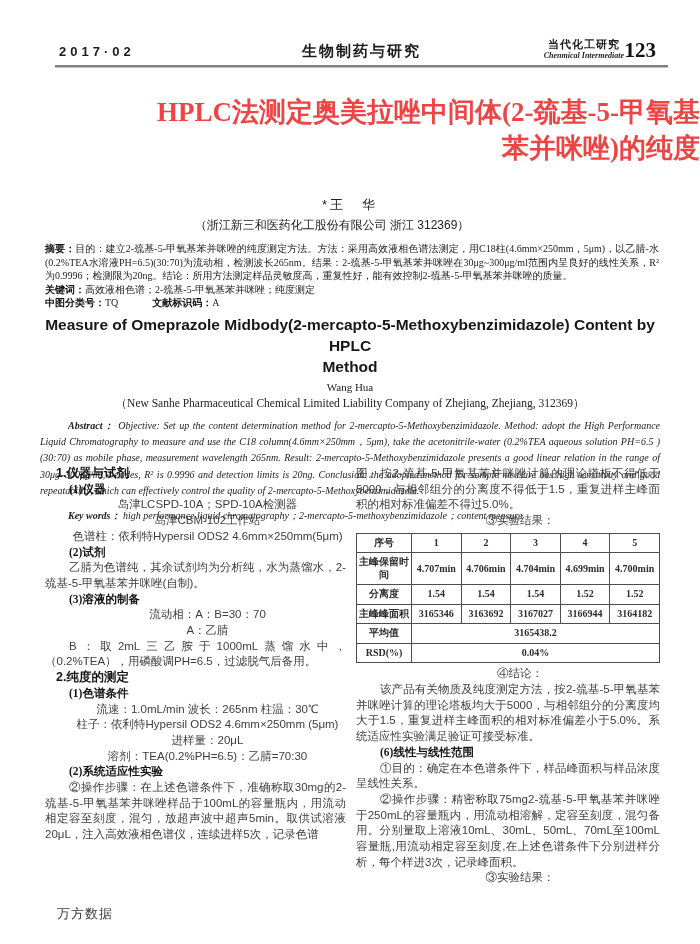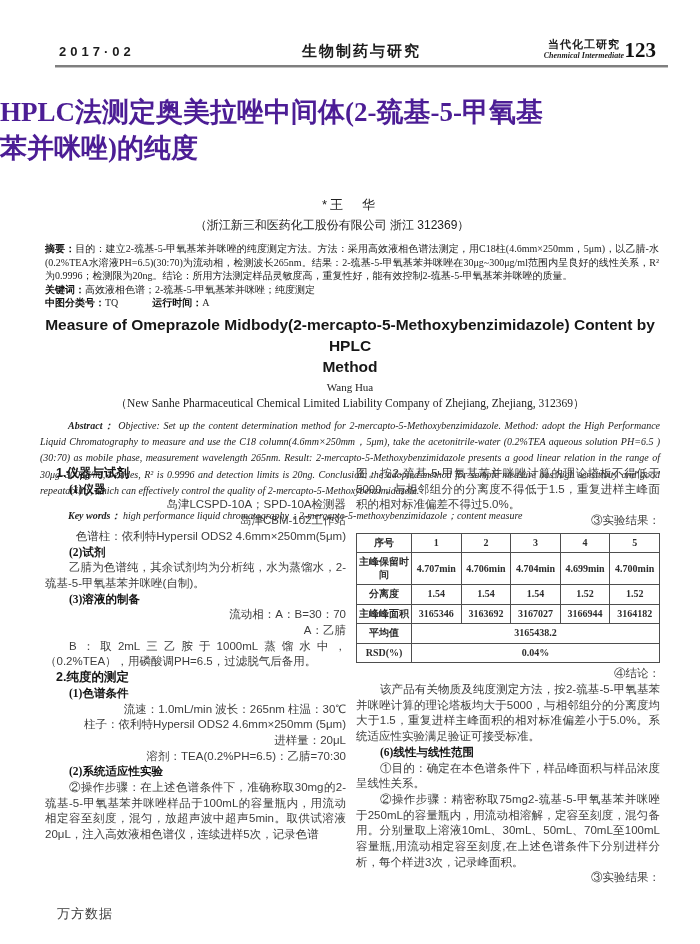--- a/index.html
+++ b/index.html
@@ -15,22 +15,22 @@
   .hdr { position:absolute; top:38px; left:55px; width:613px; height:26px; }
   .hdr-issue { position:absolute; left:4px; top:6px; font-weight:bold; font-size:13px; letter-spacing:4px; color:#1c1c1c; }
   .hdr-journal { position:absolute; left:0; right:0; top:4px; text-align:center; font-weight:bold; font-size:15px; letter-spacing:2px; color:#1c1c1c; }
   .hdr-brand { position:absolute; right:44px; top:1px; text-align:center; line-height:1; }
   .brand-cn { font-weight:bold; font-size:11px; letter-spacing:1px; color:#1c1c1c; }
   .brand-en { font-family:"Liberation Serif", serif; font-style:italic; font-weight:bold; font-size:8px; color:#1c1c1c; margin-top:2px; }
   .hdr-page { position:absolute; right:12px; top:0; font-family:"Liberation Serif", serif; font-weight:bold; font-size:21px; color:#111; }
   .hdr-rule { position:absolute; top:65px; left:55px; width:613px; height:2px; background:#7f7f7f; border-bottom:1px solid #c2c2c2; }
 
   
-  .cn-title { position:absolute; top:94px; left:0; width:700px; text-align:left;
-    font-family:"Liberation Serif", serif; font-weight:bold; font-size:27px; line-height:36px; color:#4c1d95; }
+  .cn-title { position:absolute; top:94px; left:0; width:700px; text-align:right;
+    font-family:"Liberation Serif", serif; font-weight:bold; font-size:27px; line-height:36px; color:#ef4444; }
   .author-cn { position:absolute; top:196px; left:0; width:700px; text-align:center; font-size:13px; letter-spacing:3px; color:#222; }
   .affil-cn  { position:absolute; top:217px; left:0; width:568px; text-align:center; font-size:12px; color:#222;margin-left:48px; }
 
   
   .cn-abs { position:absolute; top:242px; left:45px; width:614px;
     font-family:"Liberation Serif", serif; font-size:10px; line-height:13.6px; text-align:justify; color:#222; }
   .cn-abs b { color:#111; }
   .cn-abs .row { margin:0; }
   .cn-abs .gap { display:inline-block; width:34px; }
 
@@ -44,21 +44,21 @@
   .en-kw  { text-align:left; font-family:"Liberation Serif", serif; font-style:italic; font-size:10px;
     margin-top:3px; padding-left:28px; color:#222; }
   .en-abs b, .en-kw b { font-style:italic; }
 
   
   .col { position:absolute; top:466px; font-size:11.5px; line-height:15.7px; text-align:justify; color:#3d3d3d; }
   .col-left  { left:45px;  width:301px; }
   .col-right { left:356px; width:304px; }
   .h1 { font-weight:bold; font-size:12.5px; color:#161616; margin:0; padding-left:11px; text-align:left; }
   .h2 { font-weight:bold; font-family:"Liberation Serif", serif; font-size:11.5px; color:#161616; margin:0; text-indent:24px; text-align:left; }
-  .ln { margin:0; text-indent:24px; text-align:right; }
+  .ln { margin:0; text-indent:24px; text-align:center; }
   .pp { margin:0; text-indent:24px; }
   .pp0 { margin:0; text-indent:0; }
 
   
   .tbl { border-collapse:collapse; width:100%; margin:4px 0 3px 0;
     font-family:"Liberation Serif", serif; font-size:10px; color:#2d2d2d; text-align:center; }
   .tbl th, .tbl td { border:1px solid #4e4e4e; padding:3px 1px; font-weight:bold; line-height:12.5px; }
   .tbl th { width:52px; }
 
   
@@ -81,21 +81,21 @@
 <div class="cn-title">
   <div>HPLC法测定奥美拉唑中间体(2-巯基-5-甲氧基</div>
   <div>苯并咪唑)的纯度</div>
 </div>
 <div class="author-cn">*王　华</div>
 <div class="affil-cn">（浙江新三和医药化工股份有限公司  浙江  312369）</div>
 
 <div class="cn-abs">
   <p class="row"><b>摘要：</b><span>目的：建立2-巯基-5-甲氧基苯并咪唑的纯度测定方法。方法：采用高效液相色谱法测定，用C18柱(4.6mm×250mm，5μm)，以乙腈-水(0.2%TEA水溶液PH=6.5)(30:70)为流动相，检测波长265nm。结果：2-巯基-5-甲氧基苯并咪唑在30μg~300μg/ml范围内呈良好的线性关系，R²为0.9996；检测限为20ng。结论：所用方法测定样品灵敏度高，重复性好，能有效控制2-巯基-5-甲氧基苯并咪唑的质量。</span></p>
   <p class="row"><b>关键词：</b><span>高效液相色谱；2-巯基-5-甲氧基苯并咪唑；纯度测定</span></p>
-  <p class="row"><b>中图分类号：</b><span>TQ</span><span class="gap"></span><b>运行时间：</b><span>A</span></p>
+  <p class="row"><b>中图分类号：</b><span>TQ</span><span class="gap"></span><b>文献标识码：</b><span>A</span></p>
 </div>
 
 <div class="en-block">
   <div class="en-title">
     <div>Measure of Omeprazole Midbody(2-mercapto-5-Methoxybenzimidazole) Content by HPLC</div>
     <div>Method</div>
   </div>
   <div class="en-author">Wang Hua</div>
   <div class="en-affil">（New Sanhe Pharmaceutical Chemical Limited Liability Company of Zhejiang, Zhejiang, 312369）</div>
   <p class="en-abs"><b>Abstract：</b> <span>Objective: Set up the content determination method for 2-mercapto-5-Methoxybenzimidazole. Method: adopt the High Performance Liquid Chromatography to measure and use the C18 column(4.6mm×250mm，5μm), take the acetonitrile-water (0.2%TEA aqueous solution PH=6.5 ) (30:70) as mobile phase, measurement wavelength 265nm. Result: 2-mercapto-5-Methoxybenzimidazole presents a good linear relation in the range of 30μg–300μg/ml, besides, R² is 0.9996 and detection limits is 20ng. Conclusion: the adopted method for sample measure has high sensitivity and good repeatability, which can effectively control the quality of 2-mercapto-5-Methoxybenzimidazole.</span></p>

